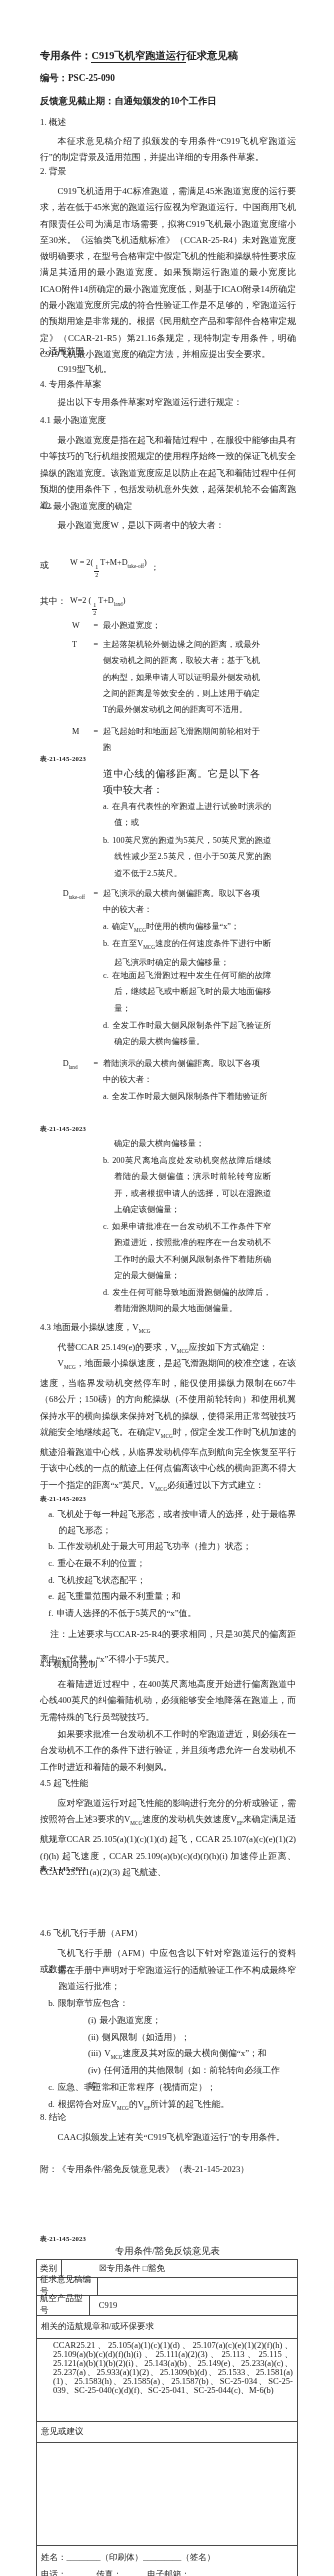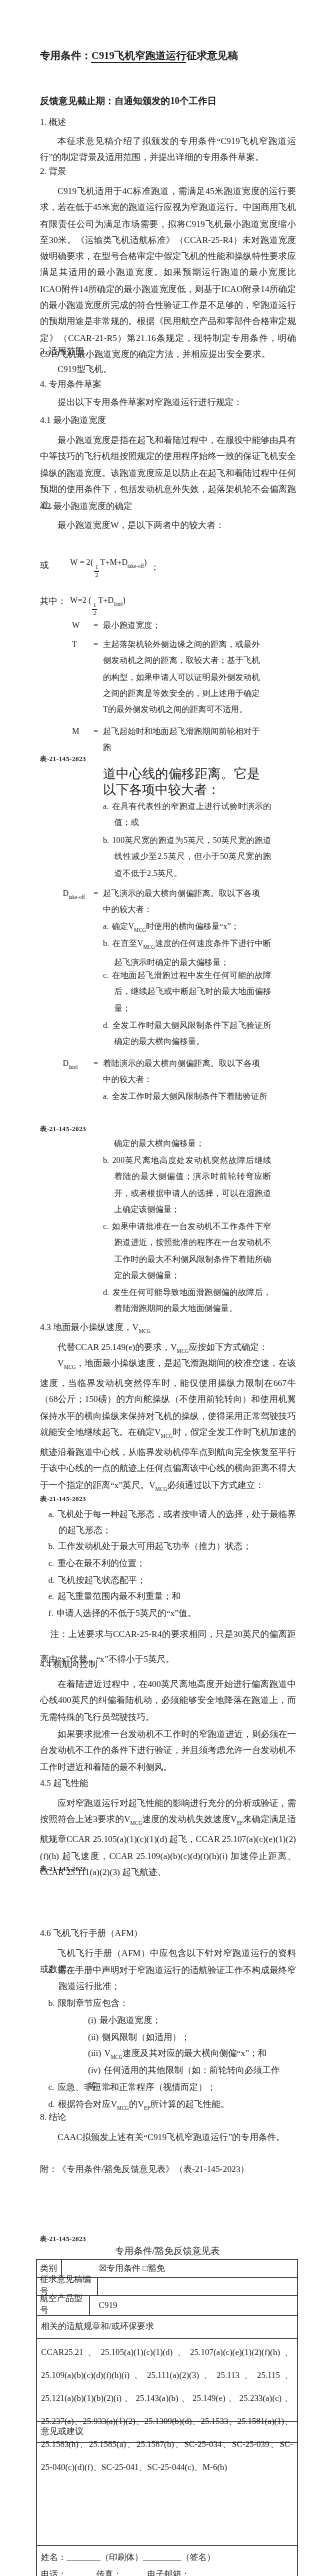--- a/index.html
+++ b/index.html
@@ -18,48 +18,49 @@
         font-size:6px;line-height:1.15;margin:0 1px;}
   .fnum{border-bottom:0.5px solid #222;padding:0 1px;}
   .fden{padding:0 1px;}
   .ftail{margin-left:4.1px;vertical-align:-4.6px;}
   sub{font-size:5.2px;}
   .def{left:72px;width:225px;font-size:8.2px;line-height:16.3px;}
   .def .sym{position:absolute;left:0;top:0;}
   .def .sym.wide{left:-9.3px;}
   .def .eq{position:absolute;left:21.6px;top:0;}
   .def .dtext{margin-left:31px;width:157px;text-align:justify;}
-  .dcont{left:103px;width:157px;font-size:13px;line-height:16.3px;text-align:justify;}
+  .dcont{left:103px;width:157px;font-size:10px;line-height:16.3px;text-align:justify;}
   .ditem{left:103px;width:157px;font-size:8.2px;line-height:16.3px;text-align:justify;
          padding-left:11.3px;text-indent:-11.3px;box-sizing:content-box;}
   .ditem .ilabel{margin-right:3.1px;}
   .dcont2{left:114px;width:149px;font-size:8.2px;line-height:16.3px;}
   .li{left:40px;width:256px;font-size:8.8px;line-height:16.3px;text-align:justify;
       padding-left:18.5px;text-indent:-10.3px;box-sizing:border-box;}
   .li .ilabel{margin-right:3.1px;}
   .subli{left:88px;width:206px;font-size:8.8px;line-height:16.3px;}
   .subli .ilabel{margin-right:3.1px;}
   .note{left:40px;width:256px;font-size:8.8px;line-height:25px;text-align:justify;text-indent:10.3px;}
   .form-title{left:0;top:2245px;width:335px;text-align:center;font-size:9.3px;}
   .vtable{left:36px;top:2259px;width:260px;border:0.5px solid #4a4a4a;font-size:8.5px;}
   .trow{display:flex;border-bottom:0.5px solid #4a4a4a;}
   .trow:last-child{border-bottom:none;}
   .tlabel{border-right:0.5px solid #4a4a4a;display:flex;align-items:center;padding-left:3.1px;
           box-sizing:border-box;flex-shrink:0;}
   .tval{display:flex;align-items:center;box-sizing:border-box;}
   .tfull{padding:2.1px 4.1px;box-sizing:border-box;width:100%;}
-  .regs{line-height:23px;text-align:justify;}
+  .regs{line-height:9px;text-align:justify;margin-left:12px;}
   .contact{line-height:16.5px;padding:3.1px 4.1px;}
 </style>
 </head>
 <body>
 
 <div class="page">
 
   <div class="abs doc-title"><span>专用条件：</span><span class="ul">C919飞机窄跑道运行</span><span>征求意见稿</span></div>
+  <div class="abs hline" style="top:72px">编号：PSC-25-090</div>
   <div class="abs hline" style="top:95px">反馈意见截止期：自通知颁发的10个工作日</div>
 
   <div class="abs h" style="top:117px">1. 概述</div>
   <div class="abs para ind" style="top:133px">本征求意见稿介绍了拟颁发的专用条件“C919飞机窄跑道运行”的制定背景及适用范围，并提出详细的专用条件草案。</div>
 
   <div class="abs h" style="top:166px">2. 背景</div>
   <div class="abs para ind" style="top:183px">C919飞机适用于4C标准跑道，需满足45米跑道宽度的运行要求，若在低于45米宽的跑道运行应视为窄跑道运行。中国商用飞机有限责任公司为满足市场需要，拟将C919飞机最小跑道宽度缩小至30米。《运输类飞机适航标准》（CCAR-25-R4）未对跑道宽度做明确要求，在型号合格审定中假定飞机的性能和操纵特性要求应满足其适用的最小跑道宽度。如果预期运行跑道的最小宽度比ICAO附件14所确定的最小跑道宽度低，则基于ICAO附录14所确定的最小跑道宽度所完成的符合性验证工作是不足够的，窄跑道运行的预期用途是非常规的。根据《民用航空产品和零部件合格审定规定》（CCAR-21-R5）第21.16条规定，现特制定专用条件，明确C919飞机最小跑道宽度的确定方法，并相应提出安全要求。</div>
 
   <div class="abs h" style="top:346px">3. 适用范围</div>
   <div class="abs para ind" style="top:361px">C919型飞机。</div>

